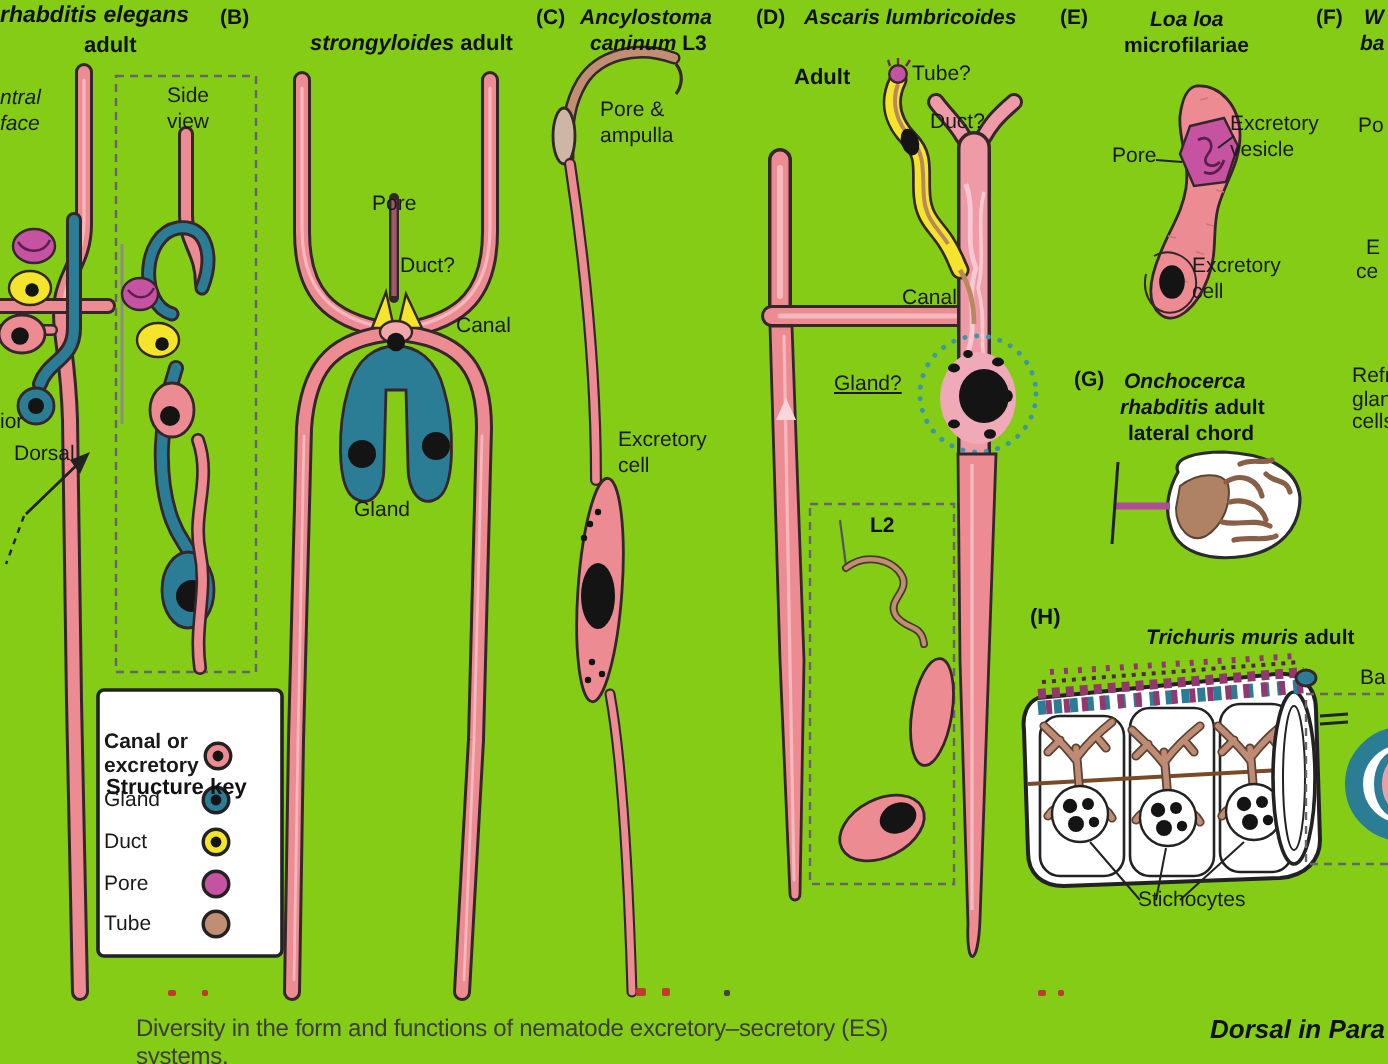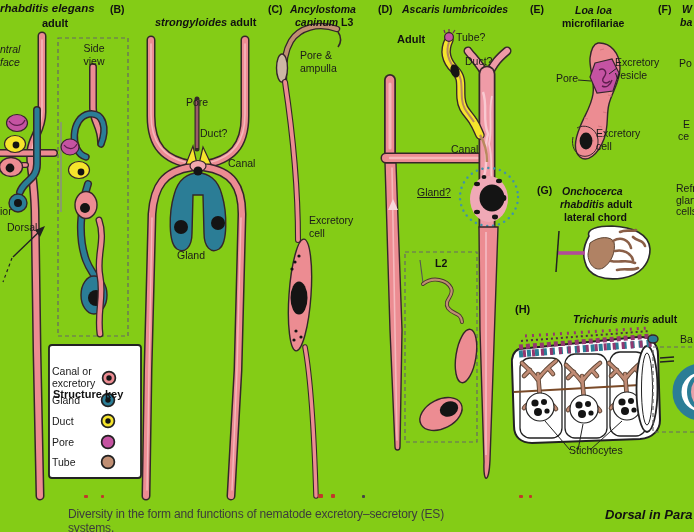--- a/index.html
+++ b/index.html
@@ -253,21 +253,21 @@
 <div class="ttl it" style="left:0px;top:2px;font-size:11.5px;">rhabditis elegans</div>
 <div class="ttl" style="left:42px;top:17px;">adult</div>
 <div class="lbl it" style="left:0px;top:43px;">ntral
 face</div>
 <div class="lbl ctr" style="left:76px;top:42px;width:36px;">Side
 view</div>
 <div class="lbl" style="left:0px;top:205px;">ior</div>
 <div class="lbl" style="left:7px;top:221px;">Dorsal</div>
 
 <div class="ttl" style="left:53px;top:344px;margin-top:44px;">Structure key</div>
-<div class="lbl" style="left:52px;top:366px;line-height:11.5px;">Canal or
+<div class="lbl" style="left:52px;top:366px;line-height:11.5px;font-weight:bold;">Canal or
 excretory</div>
 <div class="lbl" style="left:52px;top:394px;">Gland</div>
 <div class="lbl" style="left:52px;top:415px;text-align:right;">Duct</div>
 <div class="lbl" style="left:52px;top:436px;">Pore</div>
 <div class="lbl" style="left:52px;top:456px;">Tube</div>
 
 <div class="ttl" style="left:110px;top:3px;font-size:10.5px;">(B)</div>
 <div class="ttl" style="left:155px;top:16px;font-size:11px;"><span class="it">strongyloides</span><span> adult</span></div>
 <div class="lbl" style="left:186px;top:96px;">Pore</div>
 <div class="lbl" style="left:200px;top:127px;">Duct?</div>

